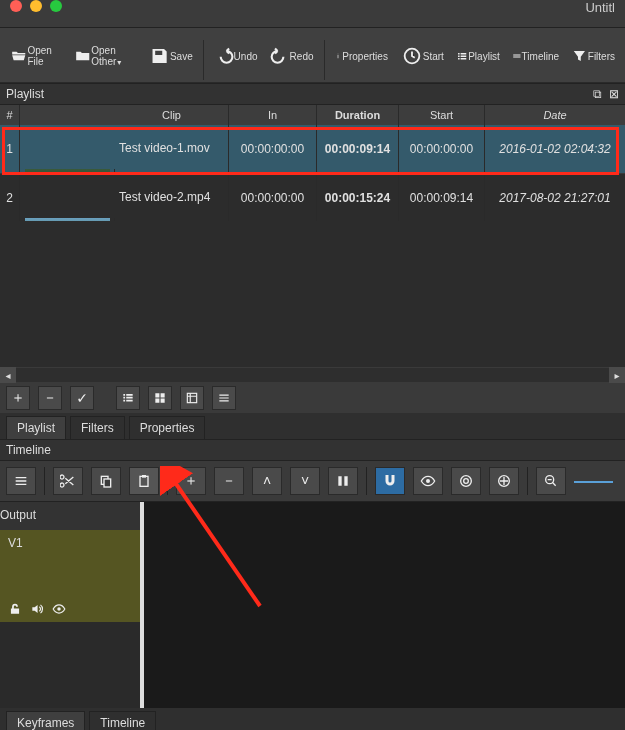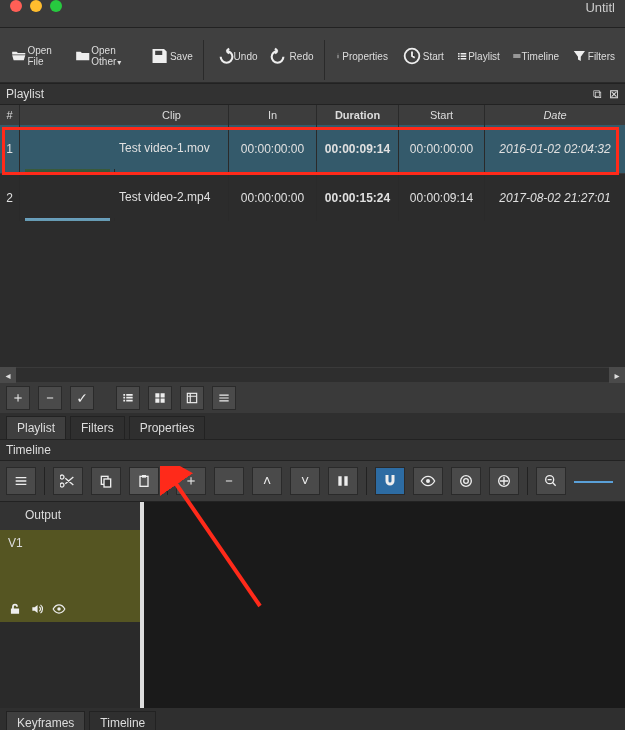--- a/index.html
+++ b/index.html
@@ -101,21 +101,21 @@
   }
   .tl-toolbar .sq { width:30px; height:28px; }
   .tl-sepv { width:1px; background:#222; height:28px; }
   .sq.active { background:#2d6ca3; }
   .zoom { flex:1; display:flex; align-items:center; gap:6px; padding-right:6px;}
   .zoom .line { height:2px; background:#5aa0d8; flex:1; position:relative; top:1px; }
 
   
   .tracks { display:flex; height:206px; background:#1a1a1a; }
   .track-labels { width:142px; background:#2a2a2a; border-right:2px solid #ddd; }
-  .track-labels .out { height:28px; padding:6px 25px; background:#333; }
+  .track-labels .out { height:28px; padding:6px 0; background:#333; }
   .track-labels .v1  { height:92px; background:#555522; padding:6px 8px; position:relative; }
   .track-labels .v1 .ctrls { position:absolute; bottom:6px; left:8px; display:flex; gap:8px; }
   .track-canvas { flex:1; position:relative; background:#1a1a1a; }
   .playhead-line { position:absolute; left:0; top:0; width:2px; height:100%; background:#ddd; }
 
   
   .arrow {
     position:absolute;
     left:160px; top:466px;
     width:120px; height:150px;

